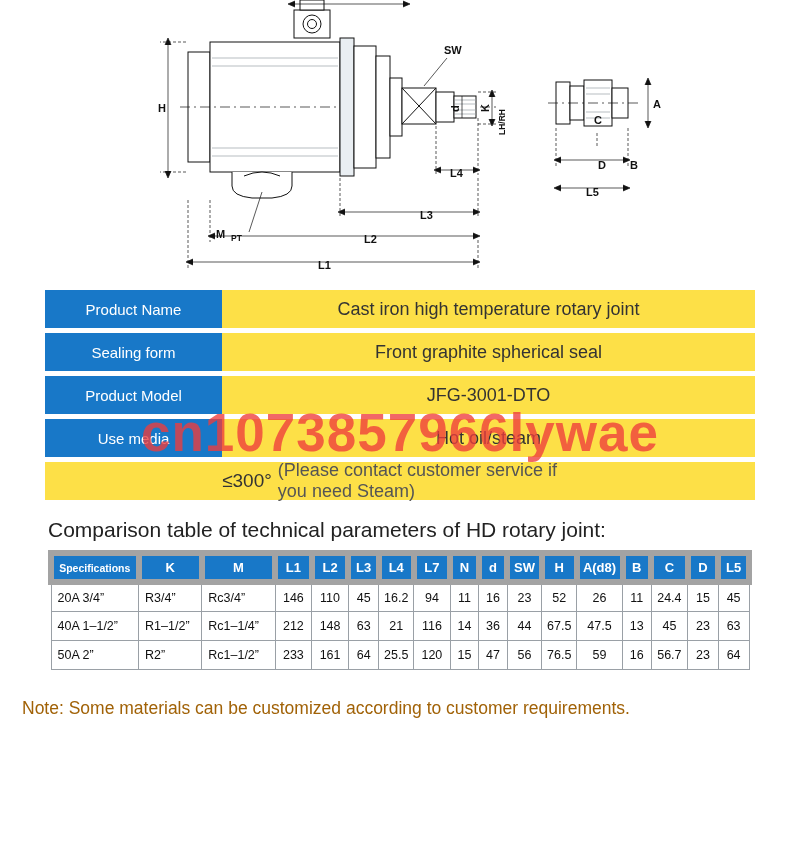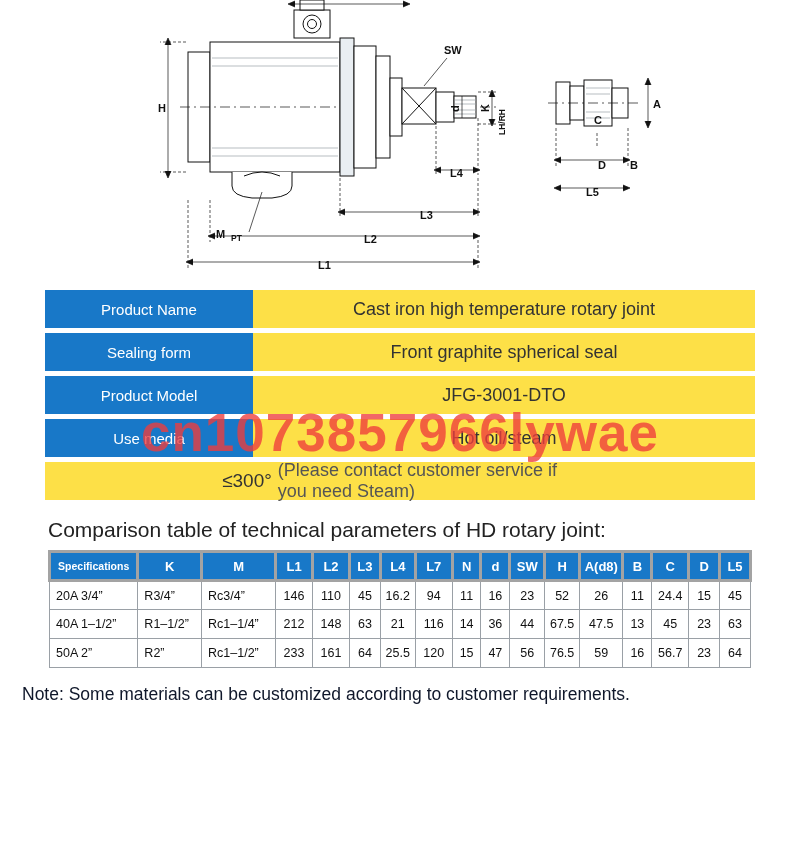--- a/index.html
+++ b/index.html
@@ -29,21 +29,21 @@
     margin: 5px 45px 0 45px;
     width: 710px;
   }
   .spec-row {
     display: flex;
     align-items: stretch;
     margin-bottom: 5px;
     height: 38px;
   }
   .spec-label {
-    width: 208px;
+    width: 177px;
     background: #1878c8;
     color: #fff;
     font-size: 15px;
     display: flex;
     align-items: center;
     justify-content: center;
     text-align: right;
     padding: 0 0;
   }
   .spec-value {
@@ -89,38 +89,38 @@
     height: 29px;
     padding: 0 3px;
     text-align: center;
     white-space: nowrap;
   }
   table.data thead th {
     background: #1878c8;
     color: #ffffff;
     font-weight: bold;
     font-size: 13px;
-    border: 3px solid #a3a3a3;
+    border: 6px solid #a3a3a3;
   }
   table.data thead th.spec-col {
     font-size: 10.5px;
   }
   table.data tbody td {
     background: #fff;
   }
   table.data tbody td.left {
     text-align: left;
     padding-left: 6px;
   }
 
   
   .note {
-    margin: 16px 0 0 22px;
+    margin: 28px 0 0 22px;
     font-size: 17.5px;
-    color: #0f172a;
+    color: #a16207;
   }
 
   
   .watermark {
     position: absolute;
     left: 0; right: 0;
     top: 402px;
     text-align: center;
     font-size: 53px;
     font-weight: bold;

